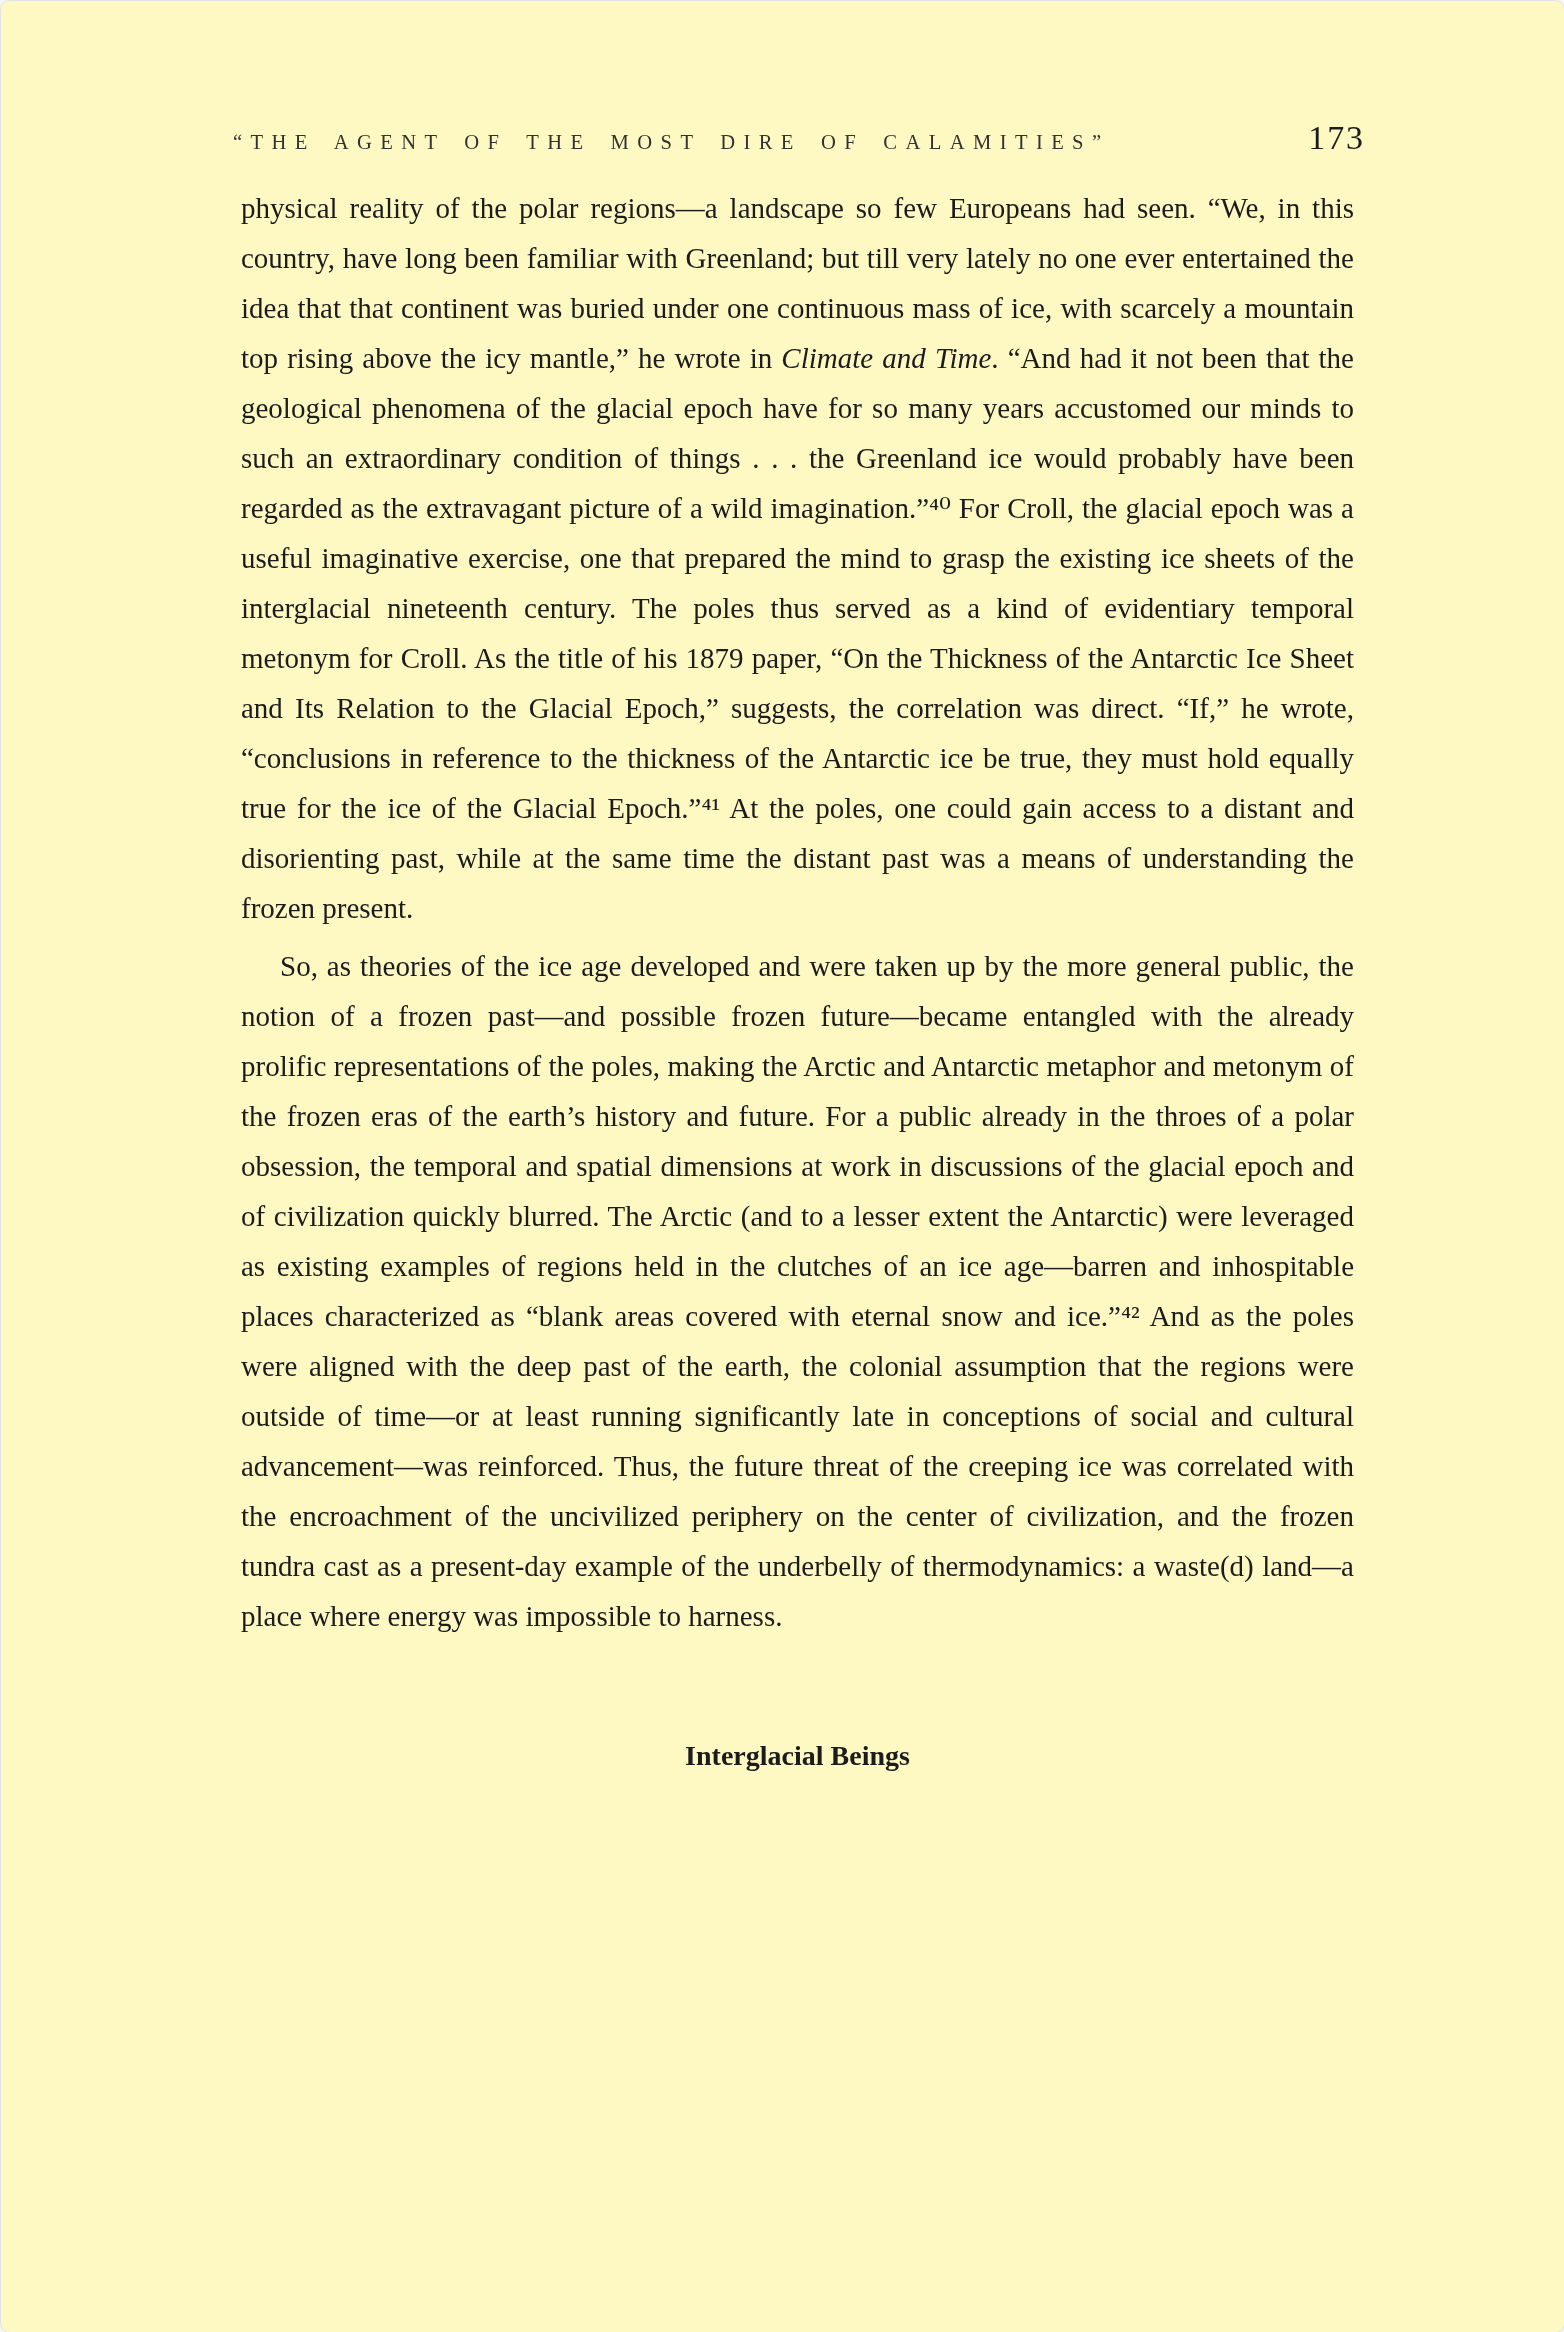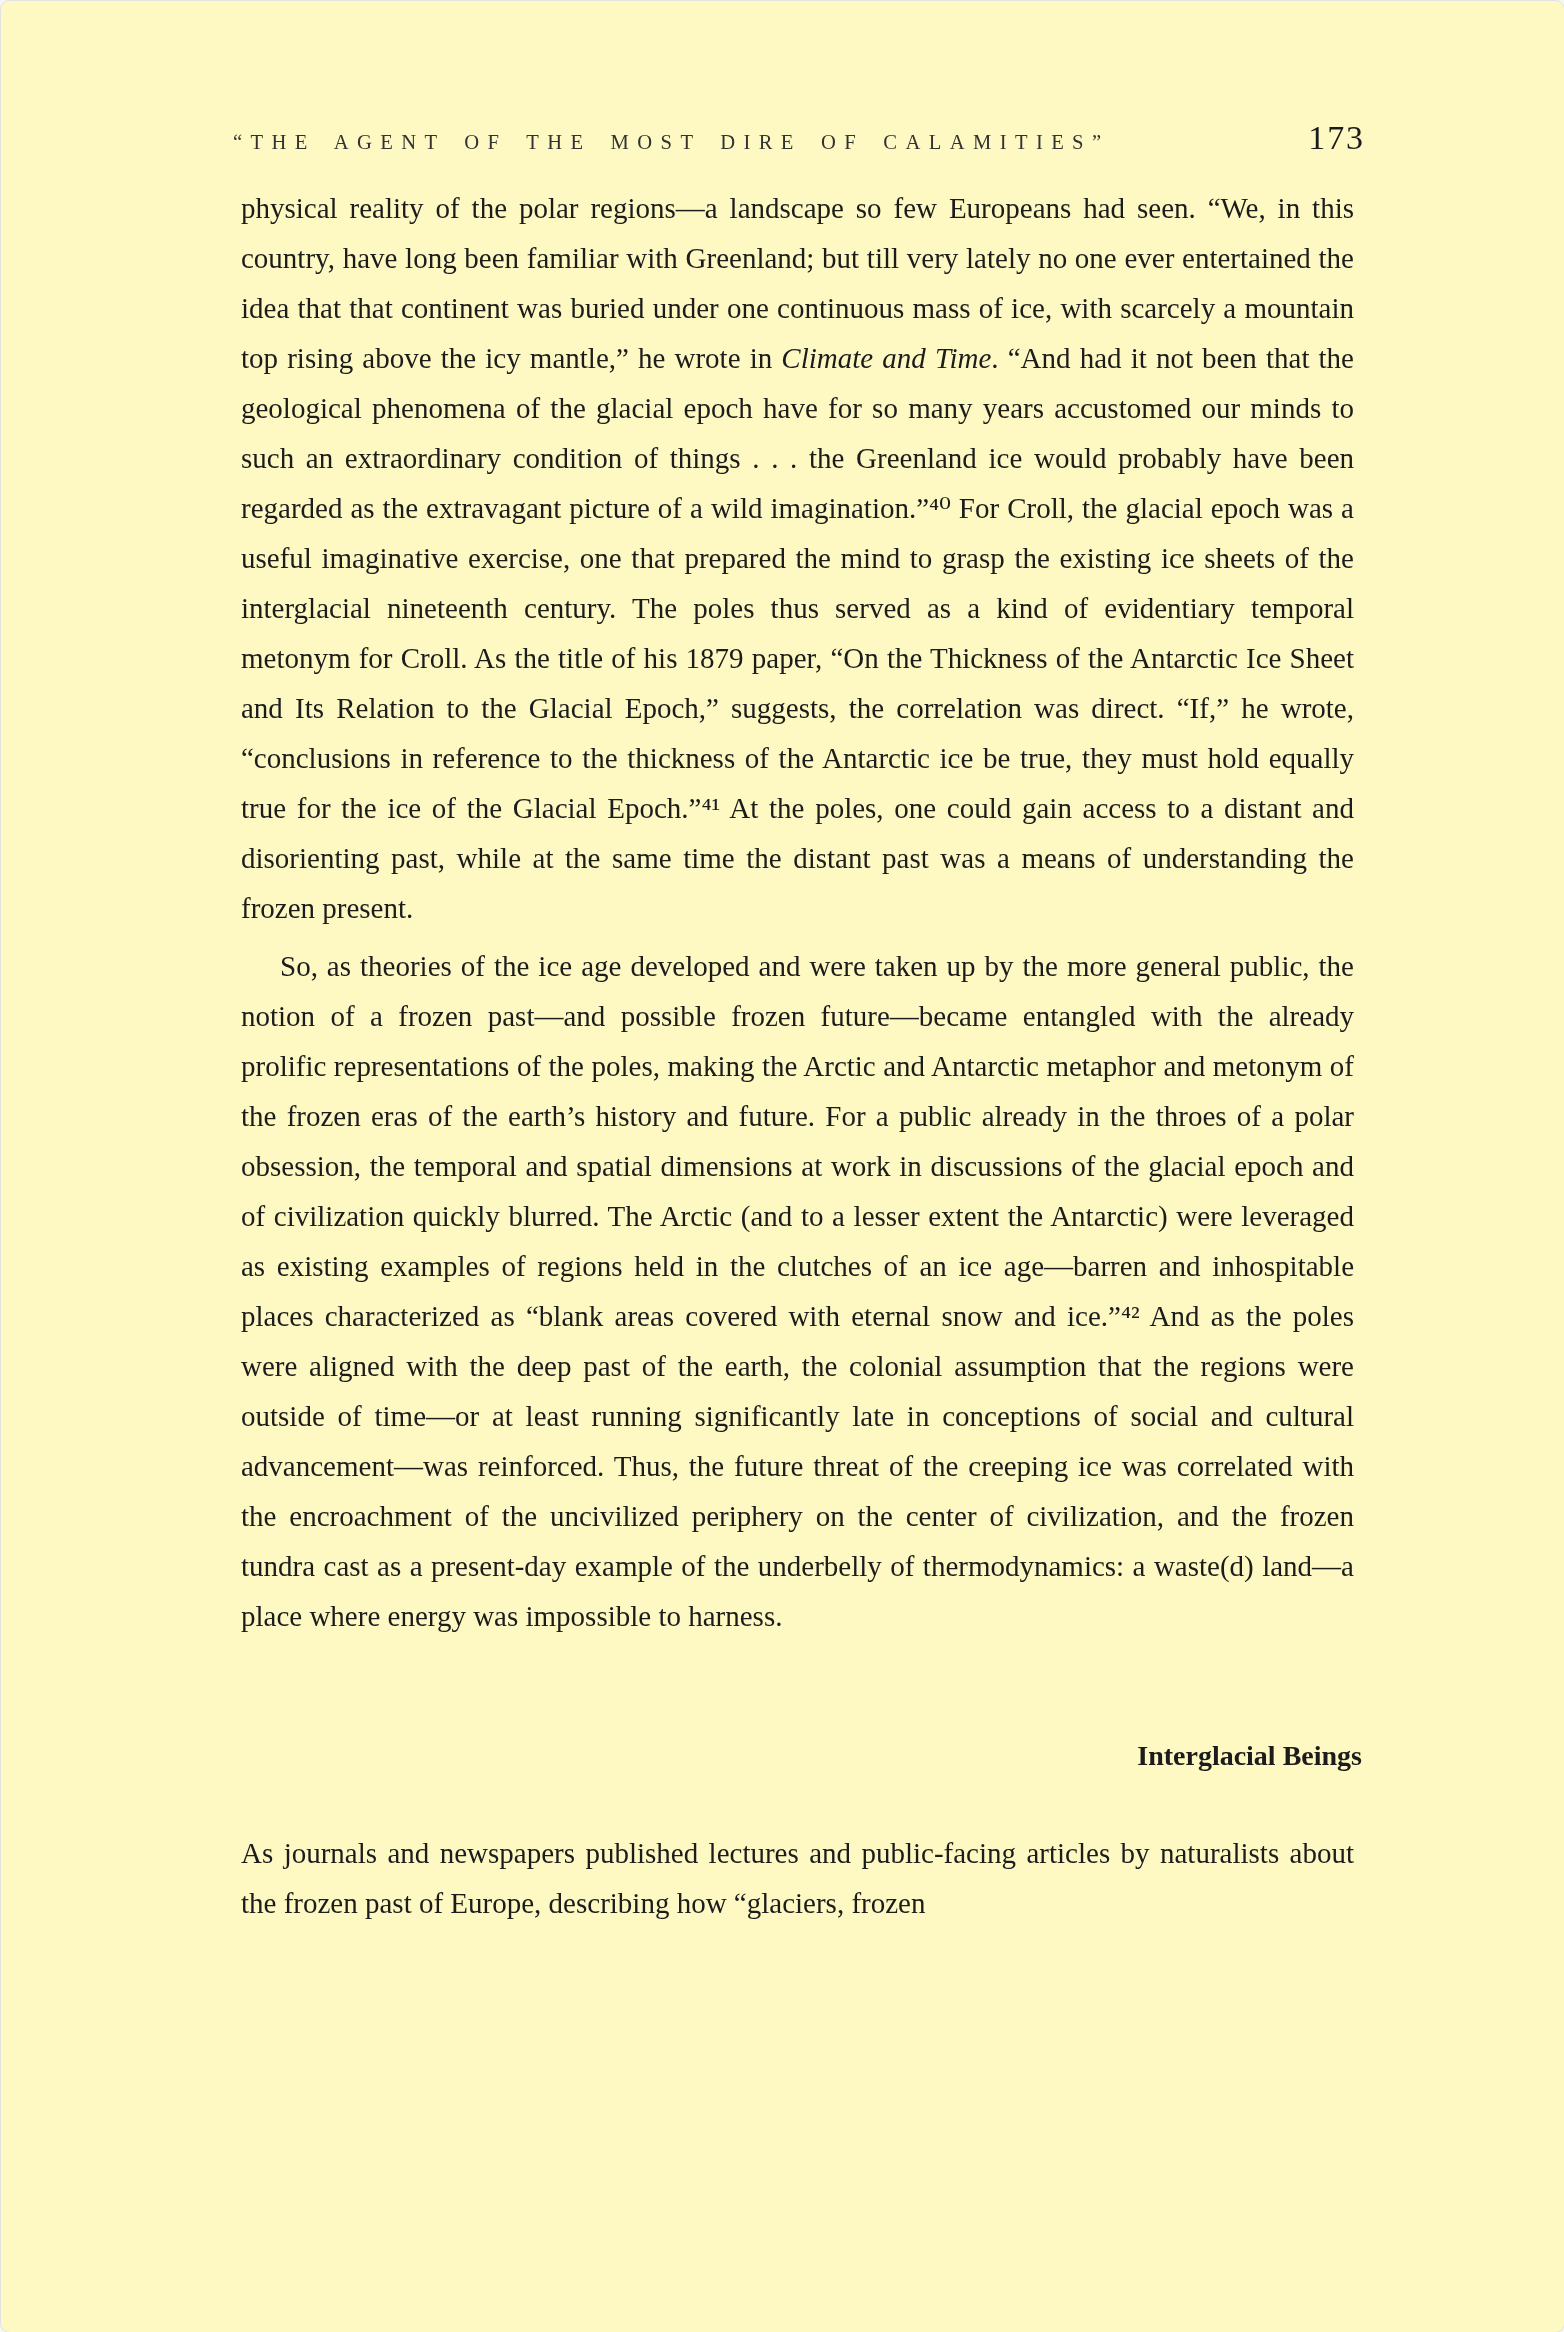--- a/index.html
+++ b/index.html
@@ -48,21 +48,21 @@
     line-height: 50px;
     text-align: justify;
     color: #1c1c1c;
   }
   .para.indent { text-indent: 39px; }
   .section-heading {
     margin: 90px 0 47px 0;
     font-size: 28px;
     line-height: 50px;
     font-weight: bold;
-    text-align: right;
+    text-align: center;
     color: #1c1c1c;
   }
   em { font-style: italic; }
 </style>
 </head>
 <body>
 
 <div class="page">
 
   <div class="running-head">
@@ -71,18 +71,17 @@
   </div>
 
   <div class="text-block">
 
     <p class="para"><span>physical reality of the polar regions—a landscape so few Europeans had seen. “We, in this country, have long been familiar with Greenland; but till very lately no one ever entertained the idea that that continent was buried under one continuous mass of ice, with scarcely a mountain top rising above the icy mantle,” he wrote in </span><em>Climate and Time</em><span>. “And had it not been that the geological phenomena of the glacial epoch have for so many years accustomed our minds to such an extraordinary condition of things&nbsp;.&nbsp;.&nbsp;. the Greenland ice would probably have been regarded as the extravagant picture of a wild imagination.”⁴⁰ For Croll, the glacial epoch was a useful imaginative exercise, one that prepared the mind to grasp the existing ice sheets of the interglacial nineteenth century. The poles thus served as a kind of evidentiary temporal metonym for Croll. As the title of his 1879 paper, “On the Thickness of the Antarctic Ice Sheet and Its Relation to the Glacial Epoch,” suggests, the correlation was direct. “If,” he wrote, “conclusions in reference to the thickness of the Antarctic ice be true, they must hold equally true for the ice of the Glacial Epoch.”⁴¹ At the poles, one could gain access to a distant and disorienting past, while at the same time the distant past was a means of understanding the frozen present.</span></p>
 
     <p class="para indent">So, as theories of the ice age developed and were taken up by the more general public, the notion of a frozen past—and possible frozen future—became entangled with the already prolific representations of the poles, making the Arctic and Antarctic metaphor and metonym of the frozen eras of the earth’s history and future. For a public already in the throes of a polar obsession, the temporal and spatial dimensions at work in discussions of the glacial epoch and of civilization quickly blurred. The Arctic (and to a lesser extent the Antarctic) were leveraged as existing examples of regions held in the clutches of an ice age—barren and inhospitable places characterized as “blank areas covered with eternal snow and ice.”⁴² And as the poles were aligned with the deep past of the earth, the colonial assumption that the regions were outside of time—or at least running significantly late in conceptions of social and cultural advancement—was reinforced. Thus, the future threat of the creeping ice was correlated with the encroachment of the uncivilized periphery on the center of civilization, and the frozen tundra cast as a present-day example of the underbelly of thermodynamics: a waste(d) land—a place where energy was impossible to harness.</p>
 
     <h2 class="section-heading">Interglacial Beings</h2>
 
-    <p class="para">As journals and newspapers published lectures and public-facing articles by naturalists about the frozen past of Europe, describing how “glaciers, frozen</p>
 
   </div>
 
 </div>
 
 
 </body></html>

